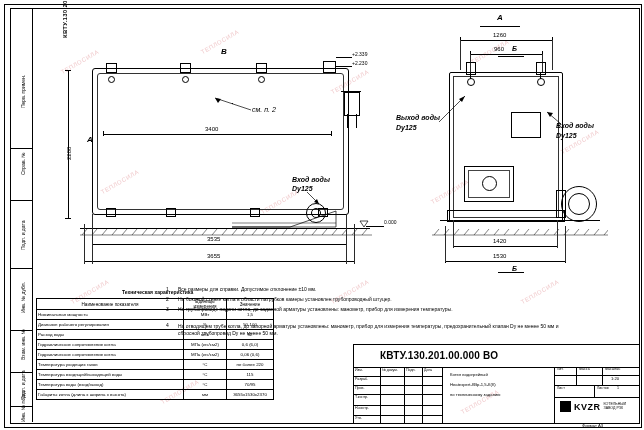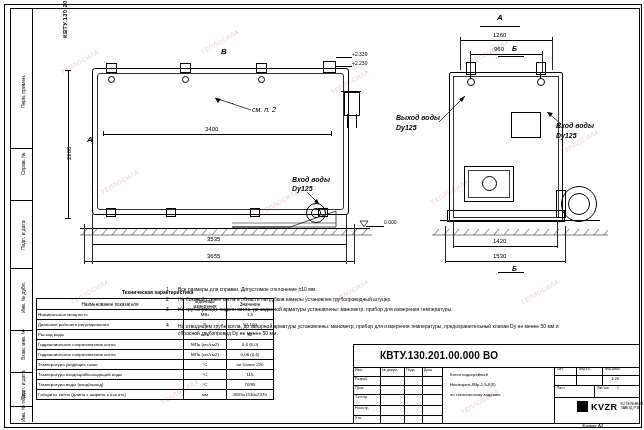--- a/index.html
+++ b/index.html
@@ -415,21 +415,21 @@
 
       <div class="txt small3" style="left:3px;top:1px;">Лит.</div>
       <div class="txt small3" style="left:25px;top:1px;">Масса</div>
       <div class="txt small3" style="left:51px;top:1px;">Масштаб</div>
       <div class="txt small4" style="left:57px;top:10px;">1:20</div>
 
       <div class="txt small3" style="left:3px;top:20px;">Лист</div>
       <div class="txt small3" style="left:43px;top:20px;">Листов</div>
       <div class="txt small3" style="left:63px;top:20px;">1</div>
 
-      <div class="abs" style="left:23px;top:34px;">
+      <div class="abs" style="left:6px;top:34px;">
         <div style="display:flex;align-items:center;gap:3px;">
           <div style="width:11px;height:11px;background:#000;"></div>
           <div class="kvzr">KVZR</div>
           <div style="line-height:1.1;">
             <div class="small3">КОТЕЛЬНЫЙ</div>
             <div class="small3">ЗАВОД РЗК</div>
           </div>
         </div>
       </div>
     </div>

